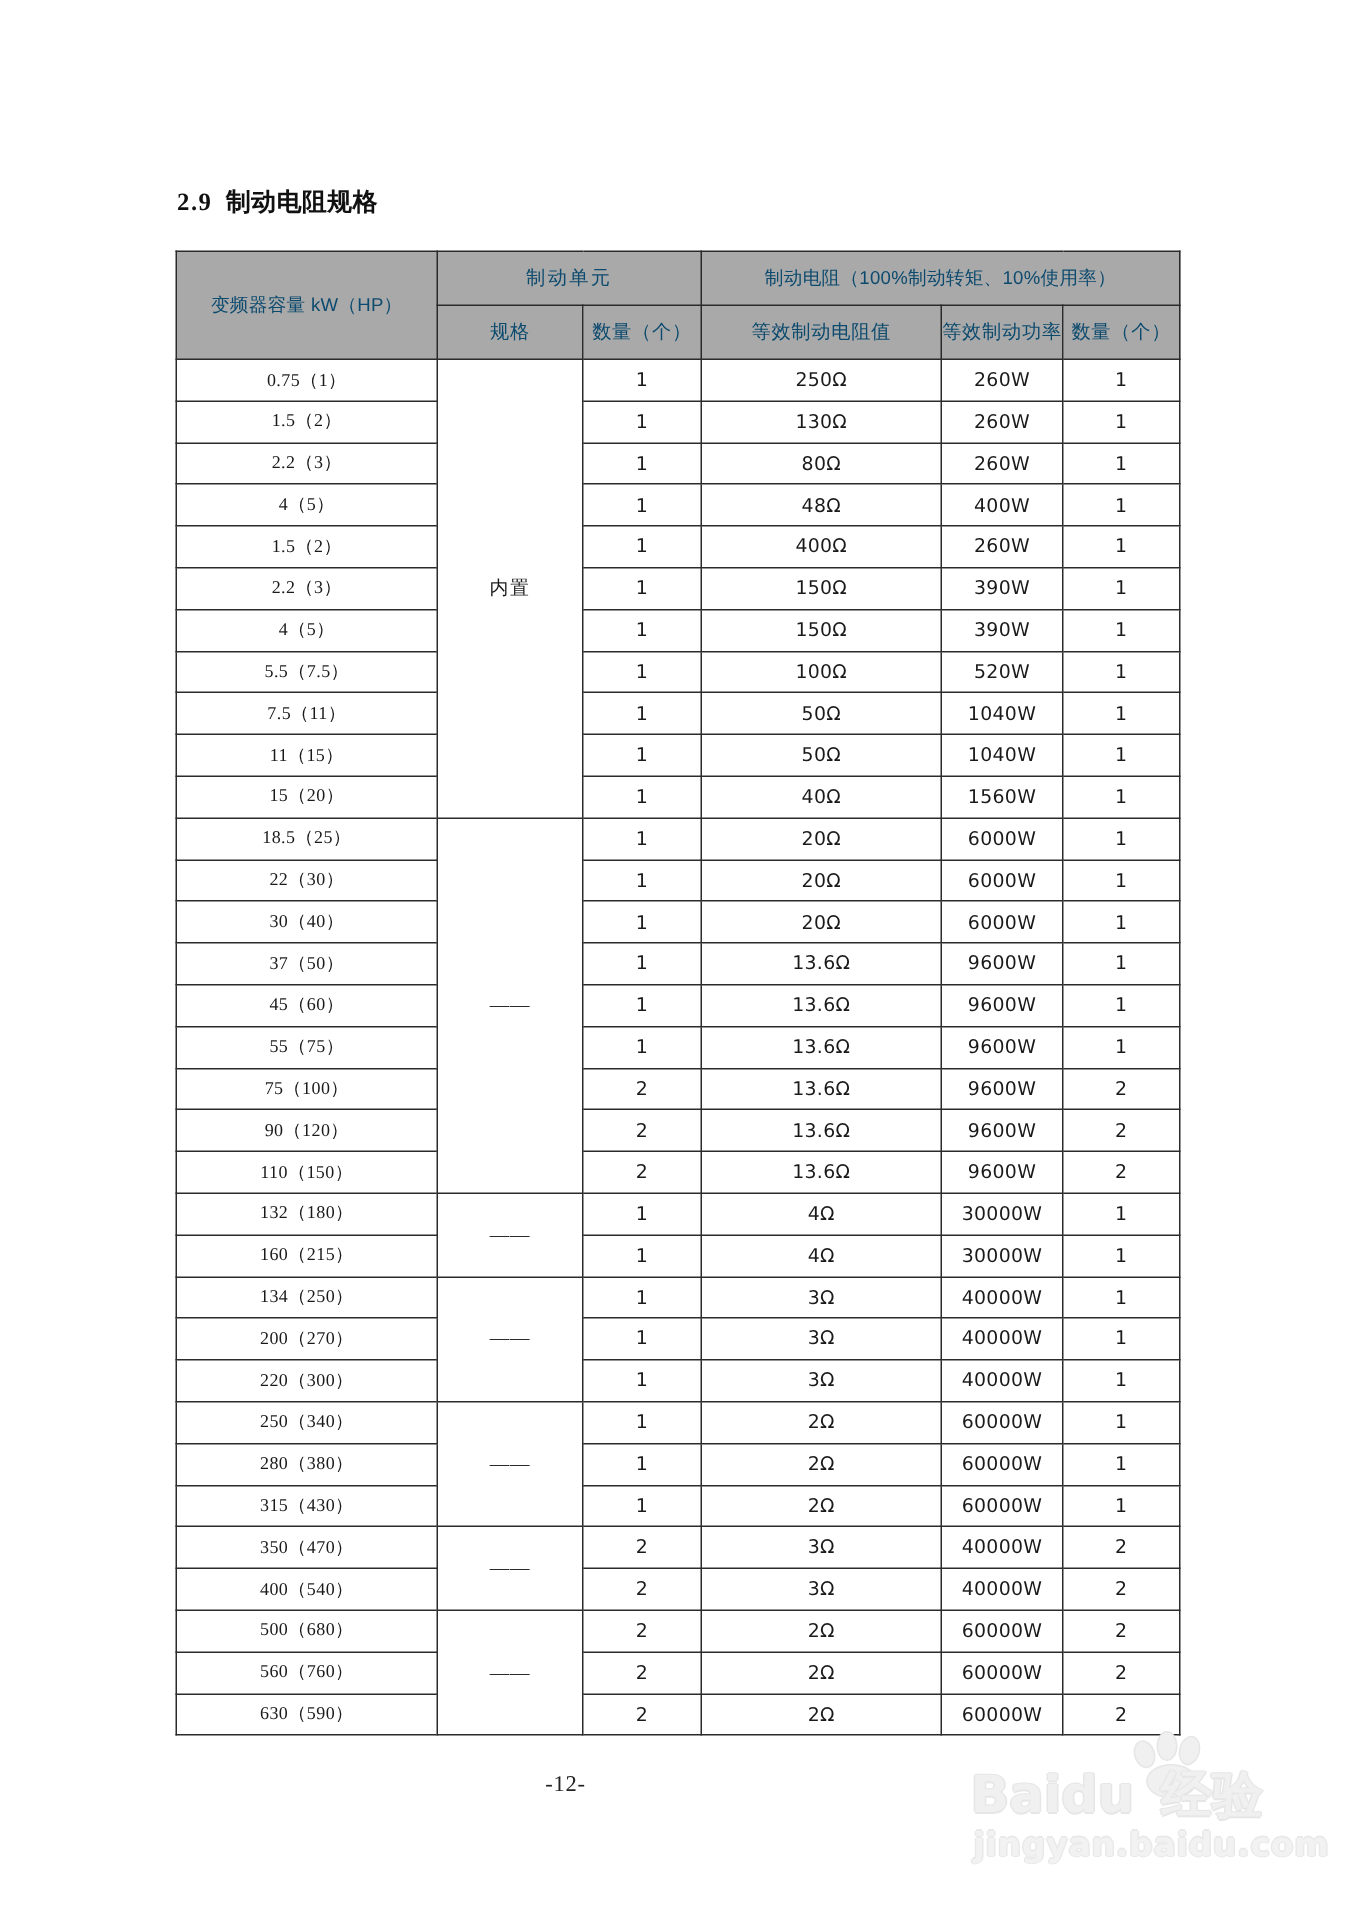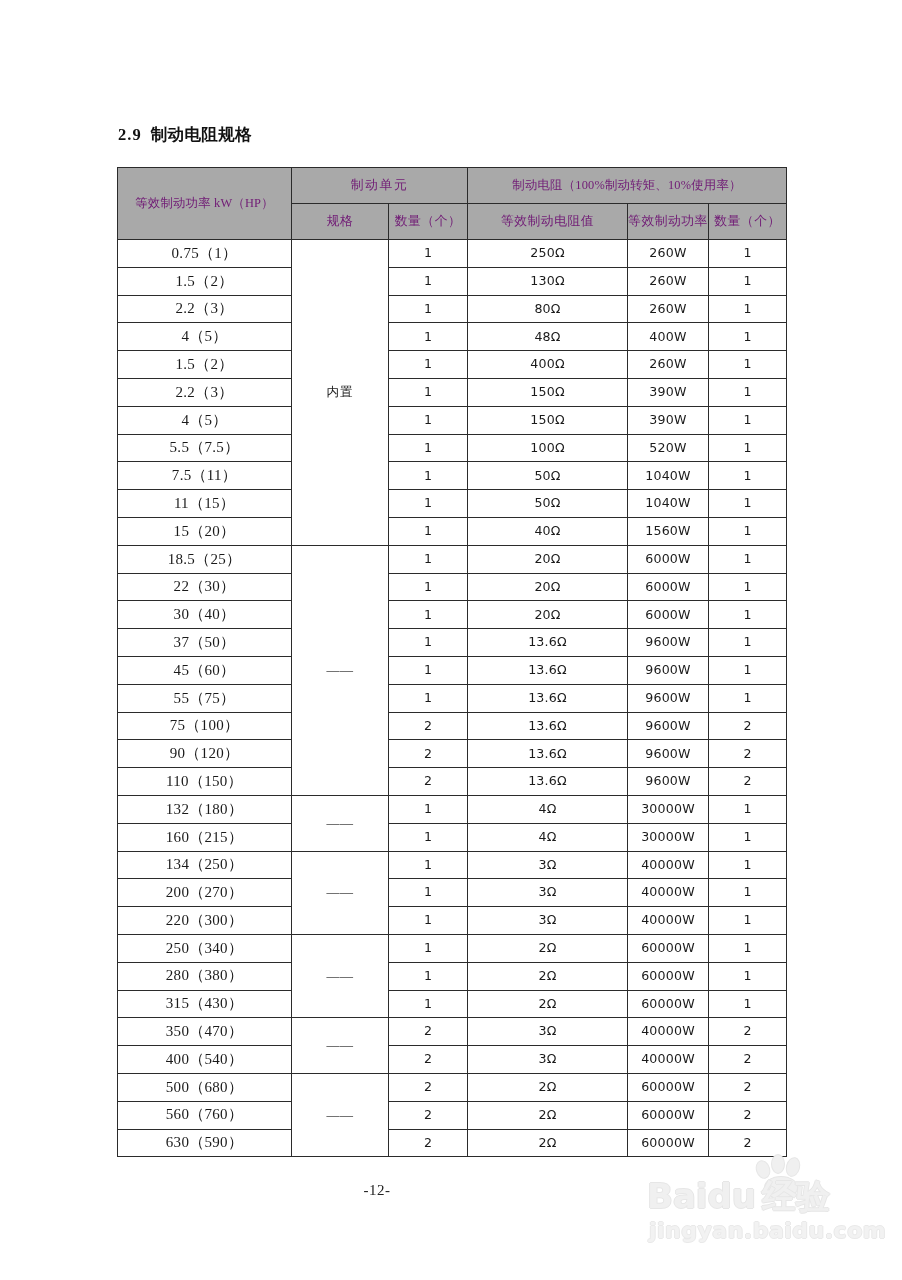--- a/index.html
+++ b/index.html
@@ -57,42 +57,42 @@
   .spec-table td {
     border: 1px solid #2b2b2b;
     text-align: center;
     vertical-align: middle;
     padding: 0;
     font-weight: normal;
     line-height: 1.15;
   }
   .spec-table thead th {
     background: #a9a9a9;
-    color: #701a75;
-    font-family: Liberation Serif, serif;
+    color: #0c4a6e;
+    font-family: Liberation Sans, sans-serif;
     font-size: 12.8px;
     height: 35px;
     letter-spacing: 0.5px;
   }
   .spec-table thead th.hdr-wide {
     letter-spacing: 1.6px;
   }
   .spec-table thead th.hdr-cap {
     font-size: 12.4px;
     letter-spacing: 0.2px;
   }
   .spec-table tbody td {
     height: 26.8px;
     background: #ffffff;
     font-family: "Liberation Serif", "DejaVu Serif", serif;
     font-size: 13px;
     letter-spacing: 0.3px;
   }
   .spec-table tbody td.cap {
-    font-size: 15px;
+    font-size: 12px;
   }
   .spec-table tbody td.unit {
     font-family: "DejaVu Sans", "Liberation Sans", sans-serif;
     font-size: 12.6px;
     letter-spacing: 0.2px;
   }
   .spec-table tbody td.merged {
     font-family: "DejaVu Sans", "Liberation Sans", sans-serif;
     font-size: 12.6px;
     letter-spacing: 1px;
@@ -142,21 +142,21 @@
     font-size: 34px;
     font-weight: 700;
     color: #f0f0f0;
     letter-spacing: 0px;
     white-space: nowrap;
     text-shadow:
       -1px 0 0 #e6e6e6, 1px 0 0 #e6e6e6,
        0 -1px 0 #e6e6e6, 0 1px 0 #e6e6e6;
   }
   .watermark .wm-cn {
-    margin-left: 6px;
+    margin-left: 18px;
     font-family: Liberation Sans, sans-serif;
   }
   .watermark .wm-sub {
     position: absolute;
     left: 4px;
     top: 66px;
     font-family: "DejaVu Sans", "Liberation Sans", sans-serif;
     font-size: 22px;
     font-weight: 700;
     color: #f2f2f2;
@@ -197,21 +197,21 @@
     <colgroup>
       <col class="c-cap">
         <col class="c-spec">
         <col class="c-qty1">
       <col class="c-res">
         <col class="c-pwr">
         <col class="c-qty2">
     </colgroup>
     <thead>
       <tr>
-        <th rowspan="2" class="hdr-cap">等效制动功率 kW（HP）</th>
+        <th rowspan="2" class="hdr-cap">变频器容量 kW（HP）</th>
         <th colspan="2" class="hdr-wide">制动单元</th>
         <th colspan="3" class="hdr-cap">制动电阻（100%制动转矩、10%使用率）</th>
       </tr>
       <tr>
         <th>规格</th>
         <th>数量（个）</th>
         <th>等效制动电阻值</th>
         <th>等效制动功率</th>
         <th>数量（个）</th>
       </tr>

